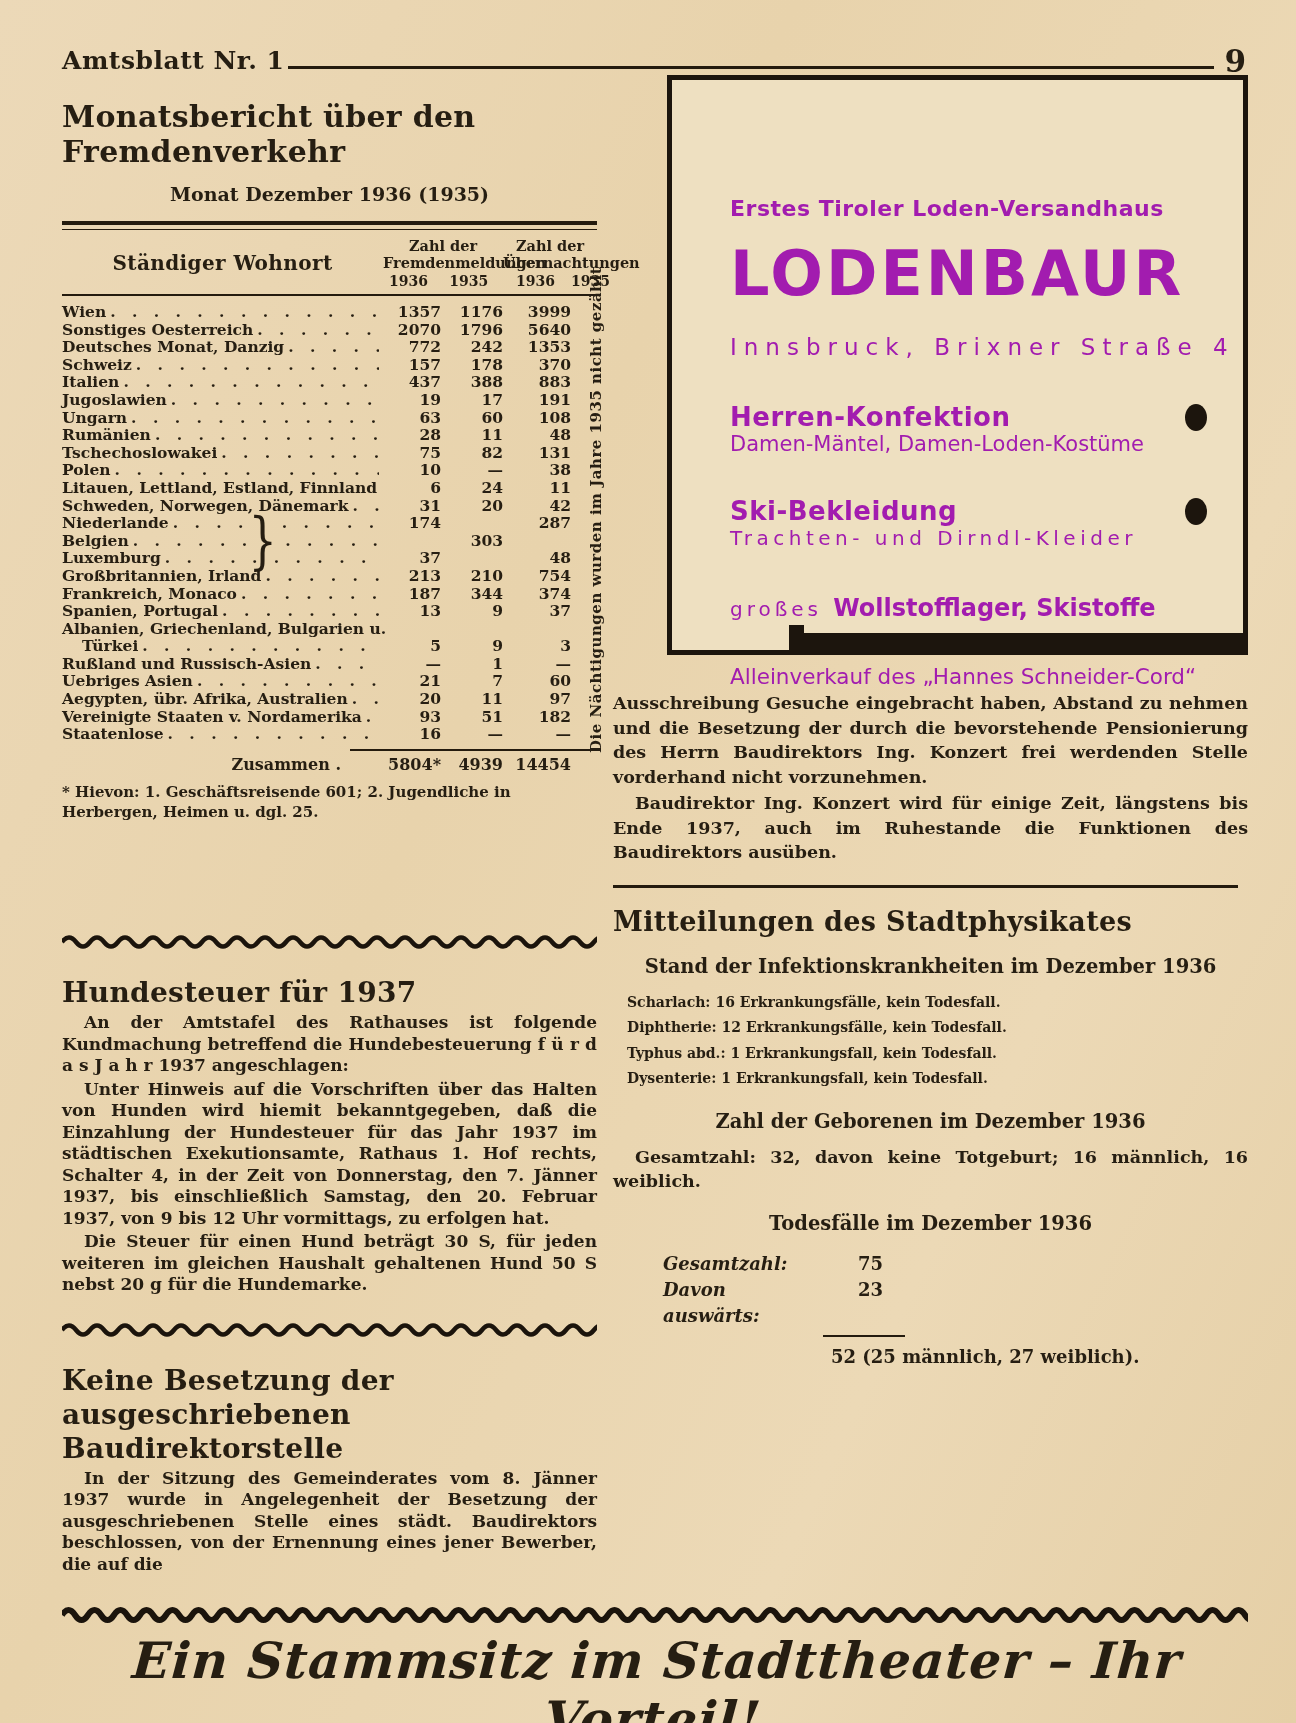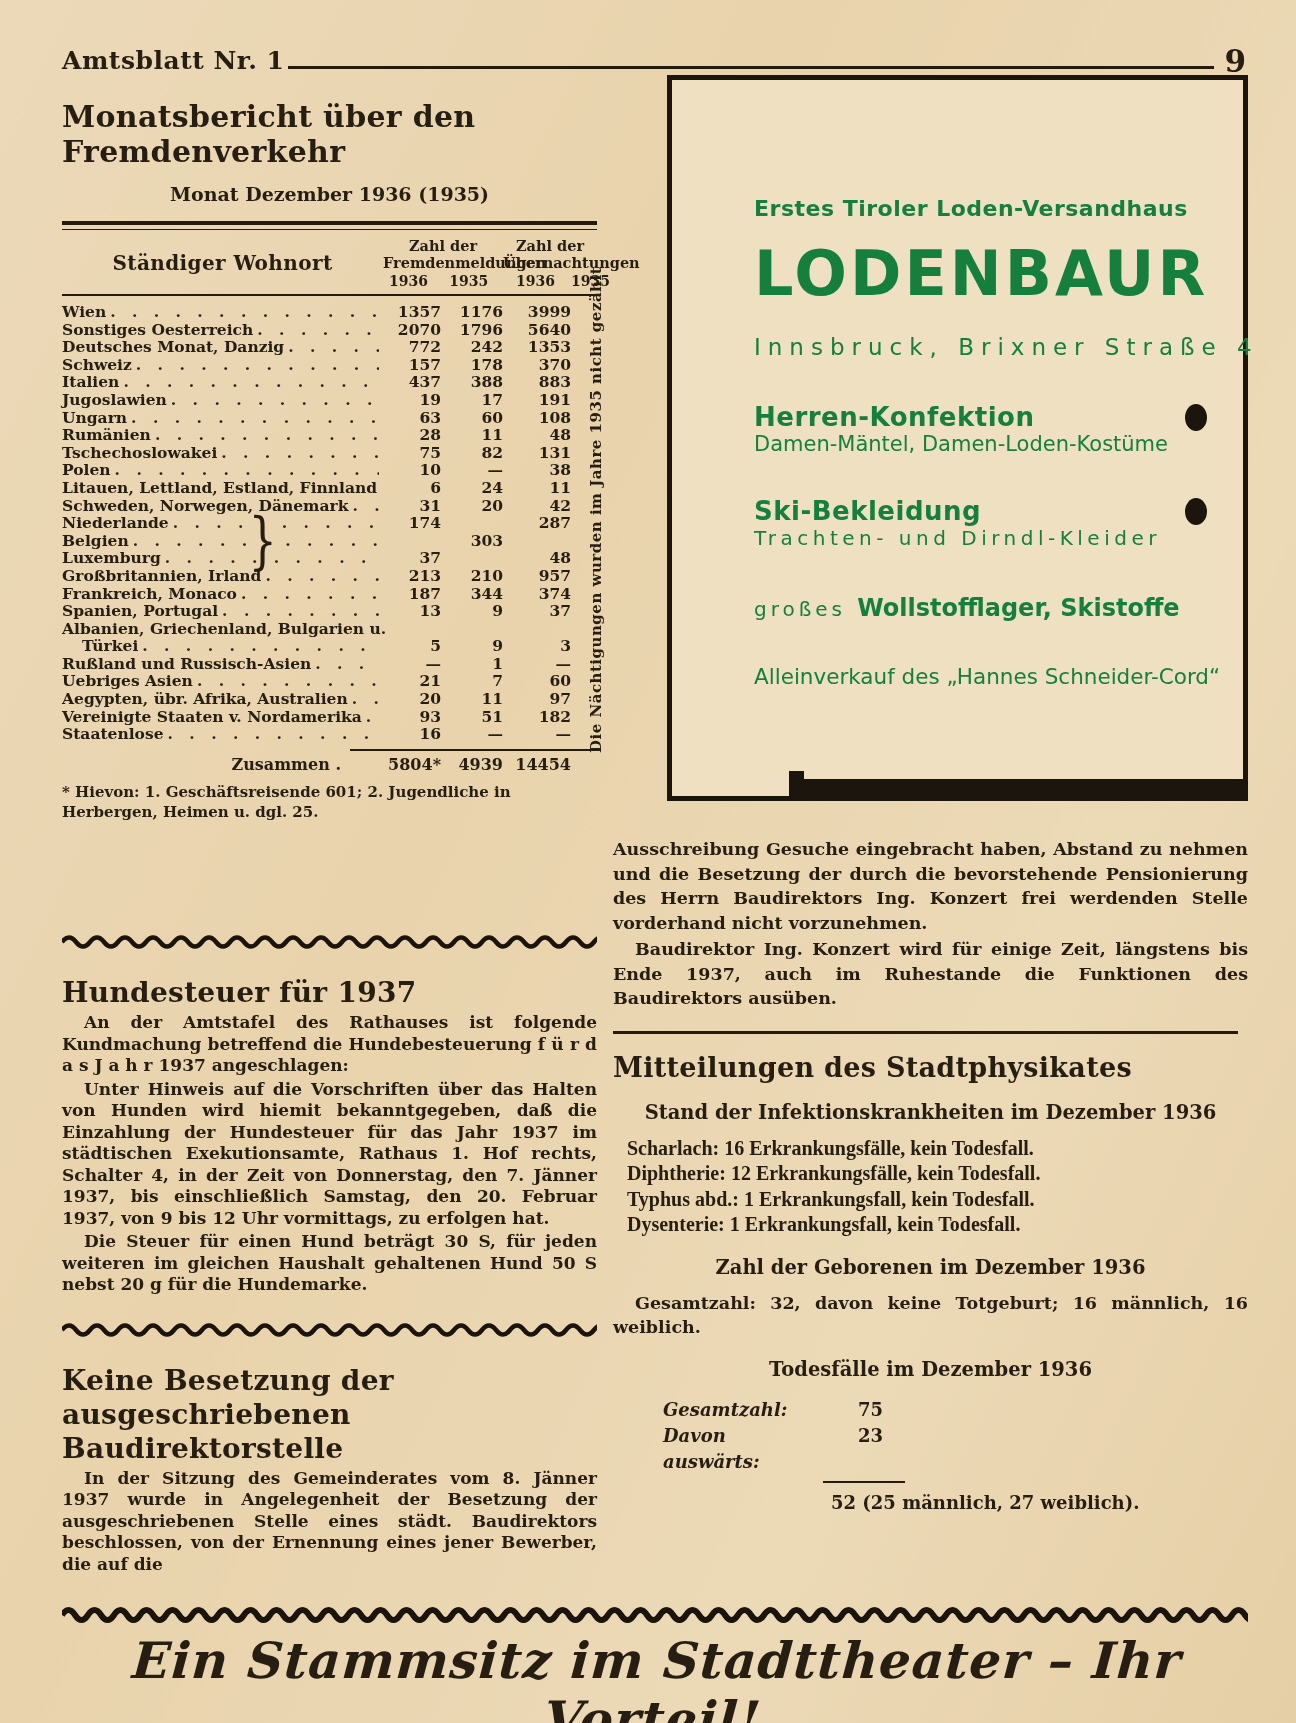--- a/index.html
+++ b/index.html
@@ -56,23 +56,23 @@
   svg.wavy { display:block; width:100%; height:16px; }
   .wavy-wrap1 { margin-top:112px; }
   .wavy-wrap2 { margin-top:26px; }
 
   
   .section-title { font-size:28px; font-weight:bold; line-height:34px; margin-top:26px; letter-spacing:.3px; }
   .para { font-size:17px; line-height:21.5px; text-align:justify; font-weight:bold; margin-top:10px; }
   .para.pind { text-indent:22px; margin-top:2px; }
 
   
-  .adbox { margin-left:54px; border:5px solid #1c150d; height:726px; position:relative;
-           background:#eee0c1; font-family:"DejaVu Sans", sans-serif; color:#15803d;
-           padding:116px 36px 0 82px; box-sizing:border-box; }
+  .adbox { margin-left:54px; border:5px solid #1c150d; height:580px; position:relative;
+           background:#eee0c1; font-family:"DejaVu Sans", sans-serif; color:#a21caf;
+           padding:116px 36px 0 58px; box-sizing:border-box; }
   .ad-tagline { font-size:22px; font-weight:bold; letter-spacing:.5px; white-space:nowrap; }
   .ad-brand { font-size:62px; font-weight:bold; letter-spacing:3px; margin-top:16px; white-space:nowrap; }
   .ad-address { font-size:23px; letter-spacing:7px; margin-top:24px; white-space:nowrap; }
   .ad-item { display:flex; justify-content:space-between; align-items:center; margin-top:42px;gap:27px; }
   .ad-item.second { margin-top:40px;text-align:right; }
   .ad-item-title { font-size:26px; font-weight:bold; letter-spacing:.5px; }
   .ad-dot { width:22px; height:27px; background:#1c150d; border-radius:50%; flex:0 0 auto; }
   .ad-item-sub { font-size:21px; margin-top:0; white-space:nowrap; }
   .ad-item-sub.spaced { letter-spacing:4.5px; font-size:20px; }
   .ad-stock { margin-top:44px; white-space:nowrap; }
@@ -82,21 +82,21 @@
   .ad-bar { position:absolute; left:23%; right:-5px; bottom:-5px; height:22px; background:#1c150d; }
   .ad-notch { position:absolute; left:20.5%; bottom:-5px; width:15px; height:30px; background:#1c150d; }
 
   
   .col-right .para { font-size:17.5px; line-height:24.5px; }
   .para.first-cont { margin-top:36px; }
   .mid-rule { border-top:3px solid #241b0e; margin:20px 10px 0 0; }
   .mitteilungen-title { font-size:27px; font-weight:bold; margin-top:18px; letter-spacing:.3px; }
   .subhead { text-align:center; font-weight:bold; font-size:19.5px; margin-top:18px; }
   .diseases { margin-top:12px; }
-  .disease-line { font-size:20px; line-height:25.5px; font-weight:bold; padding-left:14px;font-family:Liberation Serif, serif; }
+  .disease-line { font-size:14px; line-height:25.5px; font-weight:bold; padding-left:14px; }
   .births-para { font-size:17.5px; line-height:24.5px; font-weight:bold; text-align:justify;
                  text-indent:22px; margin-top:12px; }
   .deaths { margin:16px 0 0 50px; font-weight:bold; font-size:18px; }
   .death-row { display:flex; line-height:26px; }
   .death-label { width:160px;font-style:italic; }
   .death-value { width:60px; text-align:right; }
   .sum-rule { border-top:2.5px solid #241b0e; width:82px; margin:6px 0 9px 160px; }
   .death-total { padding-left:168px; white-space:nowrap; }
 
   
@@ -297,21 +297,21 @@
               <div class="tnum c2">48</div>
               <div class="tnum c3"></div>
             </div>
             <div class="trow">
               <div class="tlabel">
                 <span class="lab-text">Großbritannien, Irland</span>
                 <span class="dots"></span>
               </div>
               <div class="tnum c0">213</div>
               <div class="tnum c1">210</div>
-              <div class="tnum c2">957</div>
+              <div class="tnum c2">754</div>
               <div class="tnum c3"></div>
             </div>
             <div class="trow">
               <div class="tlabel">
                 <span class="lab-text">Frankreich, Monaco</span>
                 <span class="dots"></span>
               </div>
               <div class="tnum c0">187</div>
               <div class="tnum c1">344</div>
               <div class="tnum c2">374</div>

